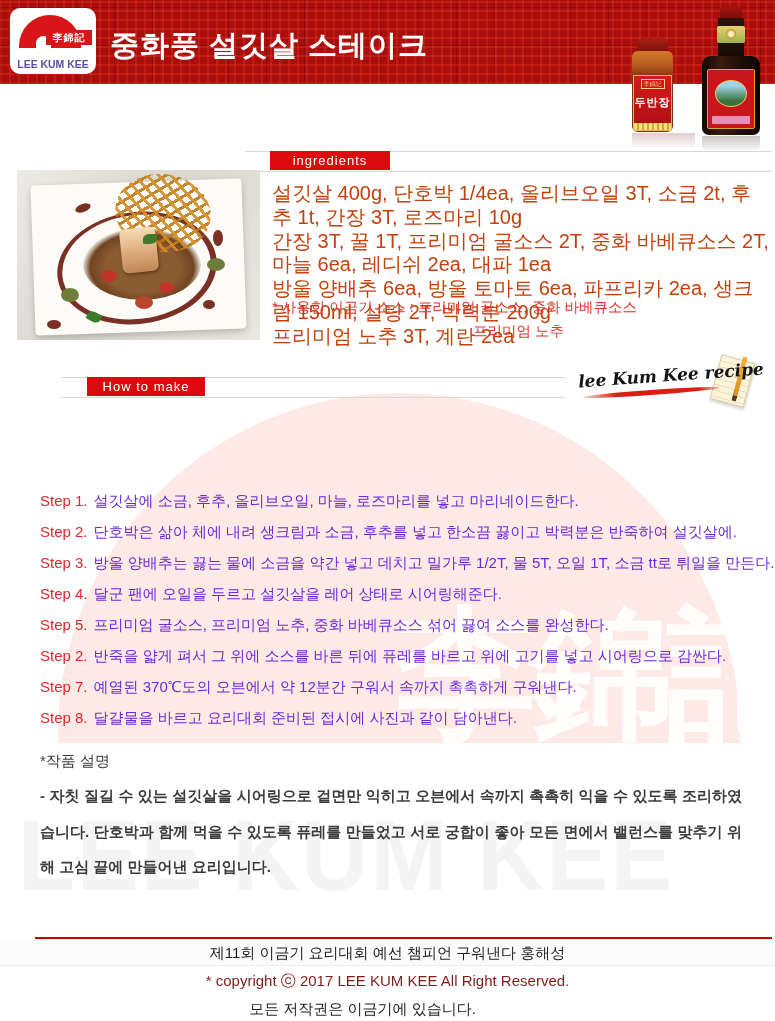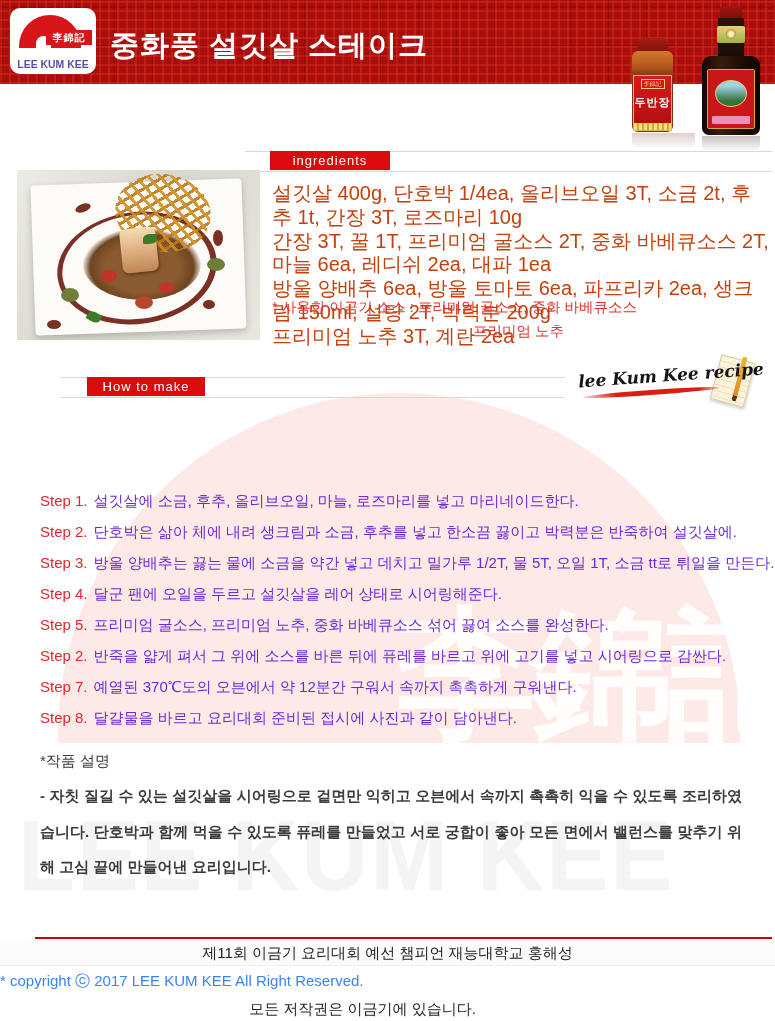--- a/index.html
+++ b/index.html
@@ -111,21 +111,21 @@
 
   .desc-head { position:absolute; left:40px; top:752px; z-index:2; color:#3b3b3b; font-size:15px; }
   .desc-body { position:absolute; left:40px; top:778px; width:702px; z-index:2; color:#3b3b3b;
                font-size:15px; line-height:35.5px; text-align:justify;font-weight:bold; }
 
   
   .footer-line { position:absolute; left:35px; top:937px; width:737px; height:2px; background:#cb0300; z-index:2; }
   .footer-band { position:absolute; left:0; top:939px; width:775px; height:27px; background:#fbfbfb;
                  border-bottom:1px solid #efefef; z-index:1; }
   .footer-t1 { position:absolute; left:0; width:775px; top:944px; text-align:center; color:#222; font-size:15px; z-index:2; }
-  .footer-t2 { position:absolute; left:0; width:775px; top:972px; text-align:left; color:#3b82f6; font-size:15px; z-index:2; }
+  .footer-t2 { position:absolute; left:0; width:775px; top:972px; text-align:center; color:#7f1d1d; font-size:15px; z-index:2; }
   .footer-t3 { position:absolute; left:0; width:725px; top:1000px; text-align:center; color:#222; font-size:15px; z-index:2; }
 </style>
 </head>
 <body>
 
 <div id="page">
 
   <div class="wm-dome"></div>
   <div class="wm-cn">李錦記</div>
   <div class="wm-en">LEE KUM KEE</div>
@@ -240,17 +240,17 @@
     <div class="row">
       <span class="step-label">Step 8.</span><span class="step-text">달걀물을 바르고 요리대회 준비된 접시에 사진과 같이 담아낸다.</span>
     </div>
   </div>
 
   <div class="desc-head">*작품 설명</div>
   <div class="desc-body">- 자칫 질길 수 있는 설깃살을 시어링으로 겉면만 익히고 오븐에서 속까지 촉촉히 익을 수 있도록 조리하였습니다. 단호박과 함께 먹을 수 있도록 퓨레를 만들었고 서로 궁합이 좋아 모든 면에서 밸런스를 맞추기 위해 고심 끝에 만들어낸 요리입니다.</div>
 
   <div class="footer-line"></div>
   <div class="footer-band"></div>
-  <div class="footer-t1">제11회 이금기 요리대회 예선 챔피언 재능대학교 홍해성</div>
+  <div class="footer-t1">제11회 이금기 요리대회 예선 챔피언 구워낸다 홍해성</div>
   <div class="footer-t2">* copyright ⓒ 2017 LEE KUM KEE All Right Reserved.</div>
   <div class="footer-t3">모든 저작권은 이금기에 있습니다.</div>
 
 </div>
 
 </body></html>

